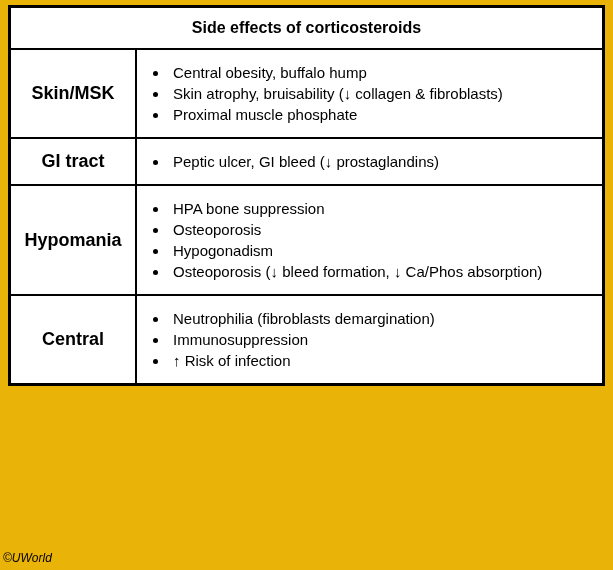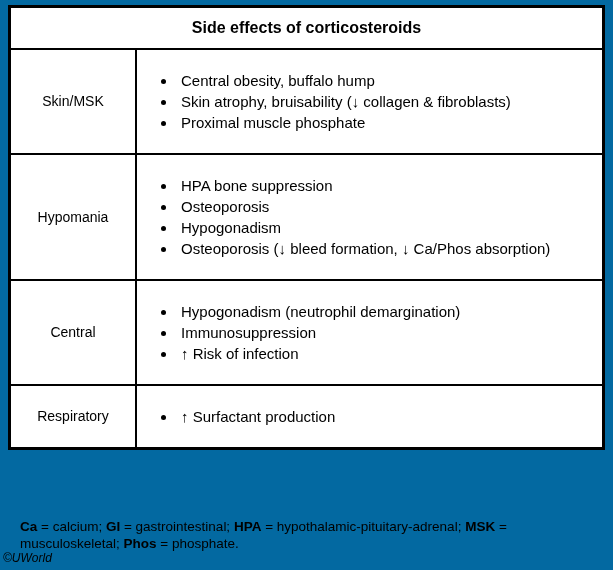--- a/index.html
+++ b/index.html
@@ -4,21 +4,21 @@
 <style>
   html, body {
     margin: 0;
     padding: 0;
     background: #ffffff;
   }
   .page {
     position: relative;
     width: 613px;
     height: 570px;
-    background: #0369a1;
+    background: #eab308;
     font-family: "Liberation Sans", sans-serif;
     color: #000000;
     overflow: hidden;
   }
   table.tbl {
     position: absolute;
     left: 8px;
     top: 5px;
     width: 597px;
     border-collapse: collapse;
@@ -32,33 +32,33 @@
   }
   th.title-cell {
     font-size: 16px;
     font-weight: bold;
     text-align: center;
     padding: 10px 4px;
     line-height: 20px;
   }
   td.sys {
     width: 116px;
-    font-size: 14px;
-    font-weight: normal;
+    font-size: 18px;
+    font-weight: bold;
     text-align: center;
     vertical-align: middle;
     padding: 13px 4px;
     line-height: 19px;
   }
   td.fx {
     vertical-align: middle;
     padding: 12px 8px 12px 10px;
   }
   td.fx ul {
-    margin: 8px;
+    margin: 0;
     padding: 0 0 0 22px;
     list-style: disc;
   }
   td.fx li {
     font-size: 15px;
     line-height: 21px;
     padding-left: 4px;
   }
   .footnote {
     position: absolute;
@@ -97,53 +97,52 @@
       <td class="sys">Skin/MSK</td>
       <td class="fx">
         <ul>
               <li>Central obesity, buffalo hump</li>
               <li>Skin atrophy, bruisability (↓ collagen &amp; fibroblasts)</li>
               <li>Proximal muscle phosphate</li>
             </ul>
       </td>
     </tr>
 
+    <tr>
+      <td class="sys">GI tract</td>
+      <td class="fx">
+        <ul>
+              <li>Peptic ulcer, GI bleed (↓ prostaglandins)</li>
+            </ul>
+      </td>
+    </tr>
 
     <tr>
       <td class="sys">Hypomania</td>
       <td class="fx">
         <ul>
               <li>HPA bone suppression</li>
               <li>Osteoporosis</li>
               <li>Hypogonadism</li>
               <li>Osteoporosis (↓ bleed formation, ↓ Ca/Phos absorption)</li>
             </ul>
       </td>
     </tr>
 
     <tr>
       <td class="sys">Central</td>
       <td class="fx">
         <ul>
-              <li>Hypogonadism (neutrophil demargination)</li>
+              <li>Neutrophilia (fibroblasts demargination)</li>
               <li>Immunosuppression</li>
               <li>↑ Risk of infection</li>
             </ul>
       </td>
     </tr>
 
 
-    <tr>
-      <td class="sys">Respiratory</td>
-      <td class="fx">
-        <ul>
-              <li>↑ Surfactant production</li>
-            </ul>
-      </td>
-    </tr>
   </tbody>
   </table>
 
-  <div class="footnote" id="footnote"><b>Ca</b> = calcium; <b>GI</b> = gastrointestinal; <b>HPA</b> = hypothalamic-pituitary-adrenal; <b>MSK</b> = musculoskeletal; <b>Phos</b> = phosphate.</div>
 
   <div class="copyright">©UWorld</div>
 
 </div>
 
 </body></html>

